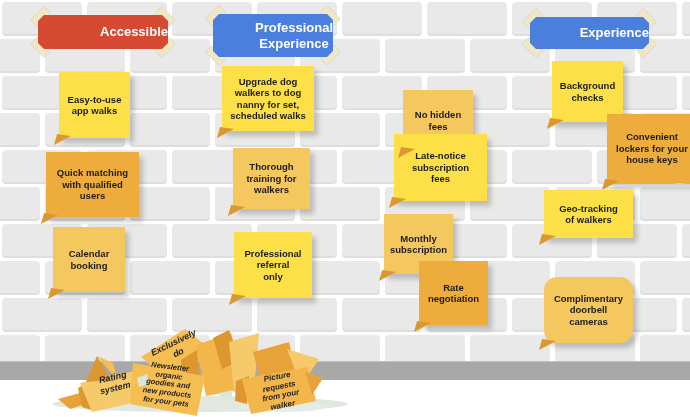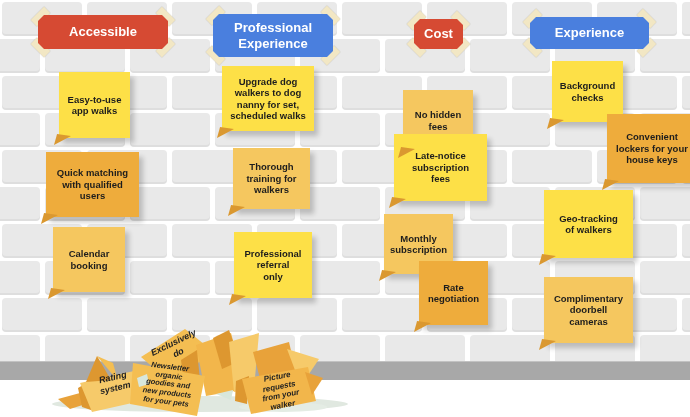--- a/index.html
+++ b/index.html
@@ -8,21 +8,21 @@
     font-family:"Liberation Sans", sans-serif;background:#fff;
   }
   .wall{position:absolute;left:0;top:0;}
   .baseboard{position:absolute;left:0;top:361px;width:690px;height:19px;background:#A8A8A8;border-top:1px solid #c2c2c2;}
   .floor{position:absolute;left:0;top:380px;width:690px;height:37px;background:#fff;}
 
   
   .header{position:absolute;}
   .hdr-body{
     position:relative;z-index:2;width:100%;height:100%;
-    display:flex;align-items:center;justify-content:center;text-align:center;
+    display:flex;align-items:center;justify-content:flex-end;text-align:center;
     color:#fff;font-weight:700;font-size:13px;line-height:1.2;
     clip-path:polygon(6px 0,calc(100% - 6px) 0,100% 6px,100% calc(100% - 6px),calc(100% - 6px) 100%,6px 100%,0 calc(100% - 6px),0 6px);
     filter:drop-shadow(2px 3px 2px rgba(0,0,0,.28));
   }
   .hdr-red .hdr-body{background:#D64A33;}
   .hdr-blue .hdr-body{background:#4A7FDE;}
   .hdr-label{white-space:pre-line;}
   .tape{
     position:absolute;z-index:1;width:19px;height:9px;background:#F2E7C4;
     box-shadow:0 0 1px rgba(0,0,0,.25);
@@ -101,29 +101,20 @@
     <span class="tape tl"></span>
     <span class="tape tr"></span>
     <span class="tape bl"></span>
     <span class="tape br"></span>
     <div class="hdr-body">
         <span class="hdr-label">Professional
 Experience</span>
       </div>
   </div>
 
-  <div class="header hdr-red" style="left:414px;top:19px;width:49px;height:30px;">
-    <span class="tape tl"></span>
-    <span class="tape tr"></span>
-    <span class="tape bl"></span>
-    <span class="tape br"></span>
-    <div class="hdr-body">
-        <span class="hdr-label">Cost</span>
-      </div>
-  </div>
 
   <div class="header hdr-blue" style="left:530px;top:17px;width:119px;height:32px;">
     <span class="tape tl"></span>
     <span class="tape tr"></span>
     <span class="tape bl"></span>
     <span class="tape br"></span>
     <div class="hdr-body">
         <span class="hdr-label">Experience</span>
       </div>
   </div>
@@ -191,26 +182,26 @@
     <span class="fold"></span>
     <div class="note-text">Background
 checks</div>
   </div>
   <div class="note t-d" style="left:562px;top:114px;width:90px;height:69px;margin-left:45px;">
     <span class="fold"></span>
     <div class="note-text">Convenient
 lockers for your
 house keys</div>
   </div>
-  <div class="note t-m" style="left:544px;top:190px;width:89px;height:68px;">
+  <div class="note t-m" style="left:544px;top:190px;width:89px;height:48px;">
     <span class="fold"></span>
     <div class="note-text">Geo-tracking
 of walkers</div>
   </div>
-  <div class="note t-l" style="left:544px;top:277px;width:89px;height:66px;">
+  <div class="note t-l" style="left:544px;top:277px;width:89px;height:66px;border-radius:13px;">
     <span class="fold"></span>
     <div class="note-text">Complimentary
 doorbell
 cameras</div>
   </div>
 
   <svg class="pile" width="690" height="417" viewBox="0 0 690 417">
     <ellipse cx="200" cy="404" rx="148" ry="8" fill="#E0E8E0"></ellipse>
     <ellipse cx="283" cy="407" rx="44" ry="5" fill="#E4ECE4"></ellipse>
     <polygon class="pB" points="58,399 102,387 108,397 70,409"></polygon>

